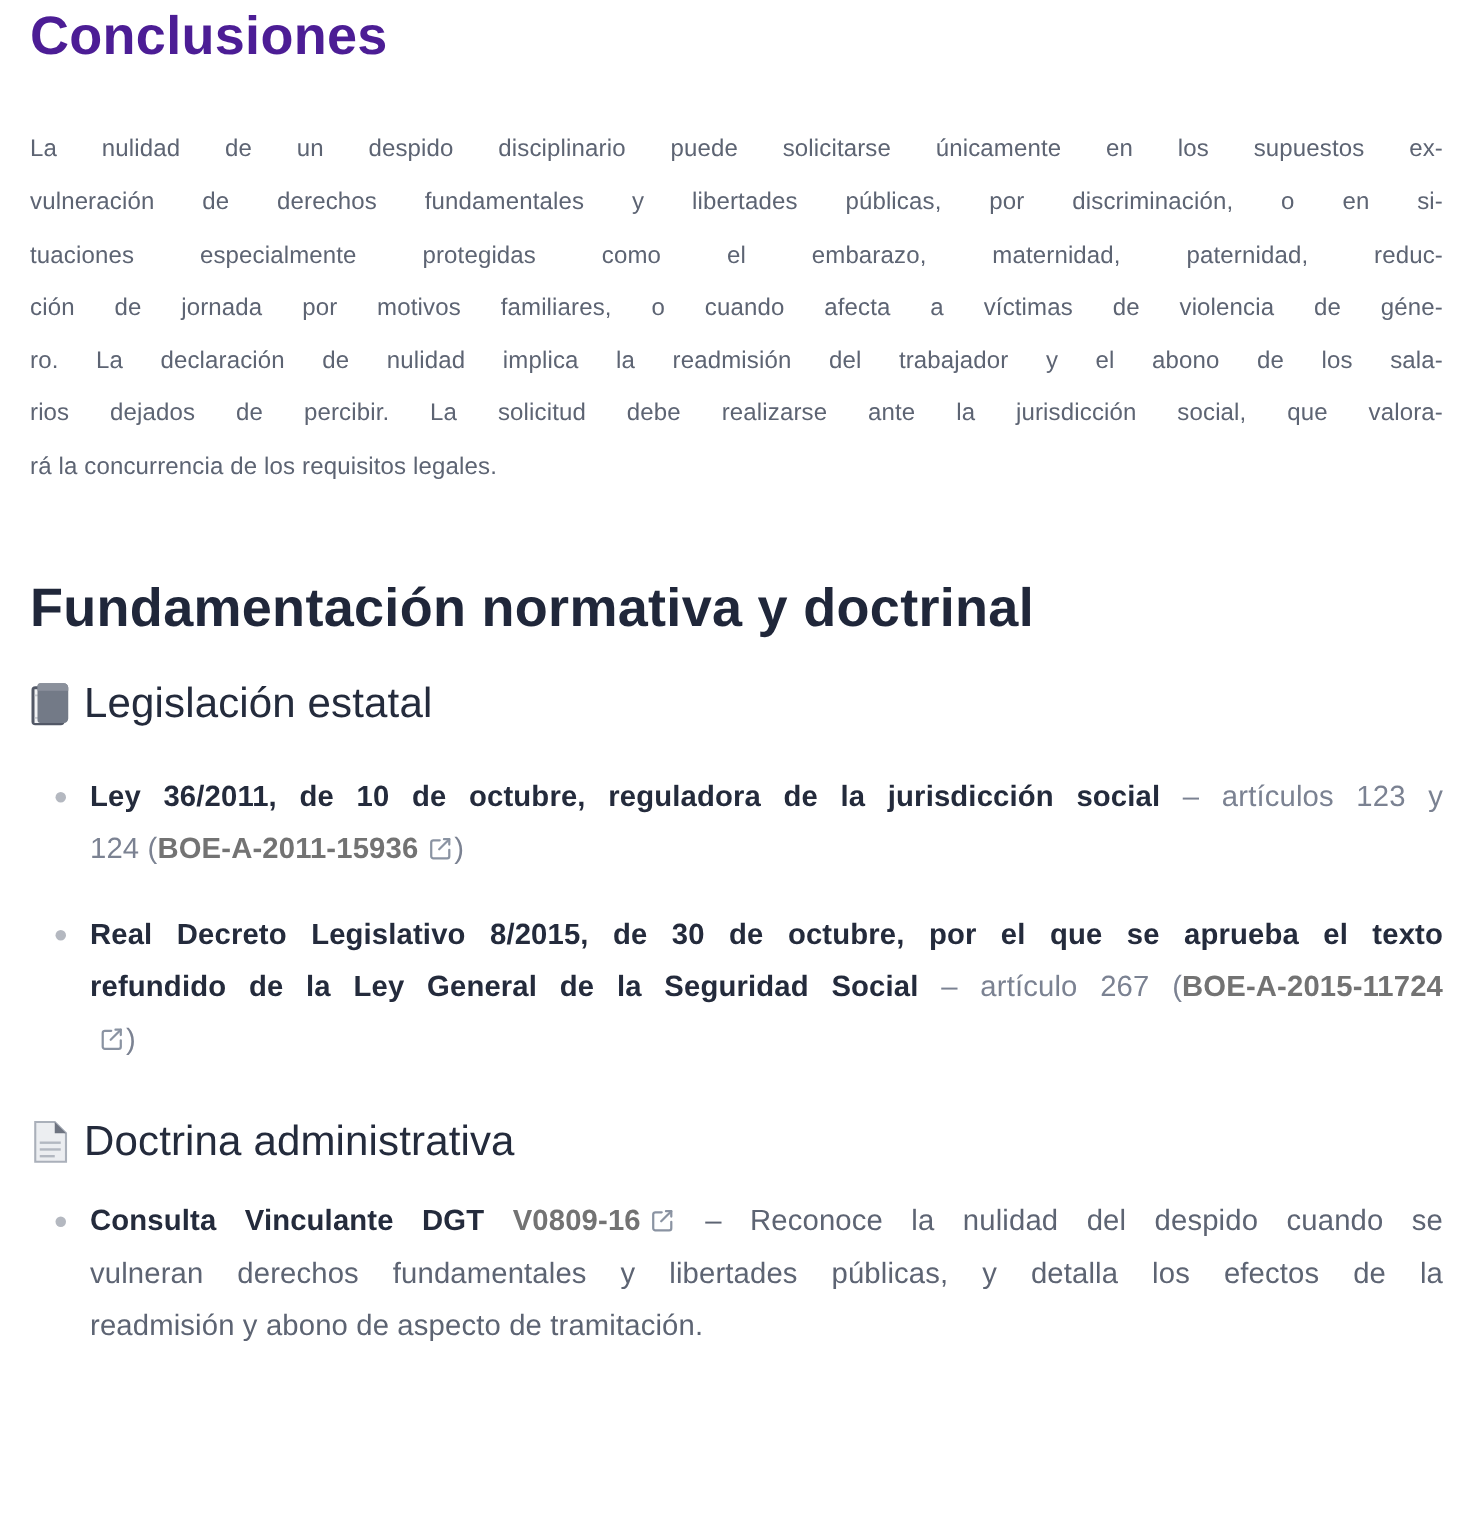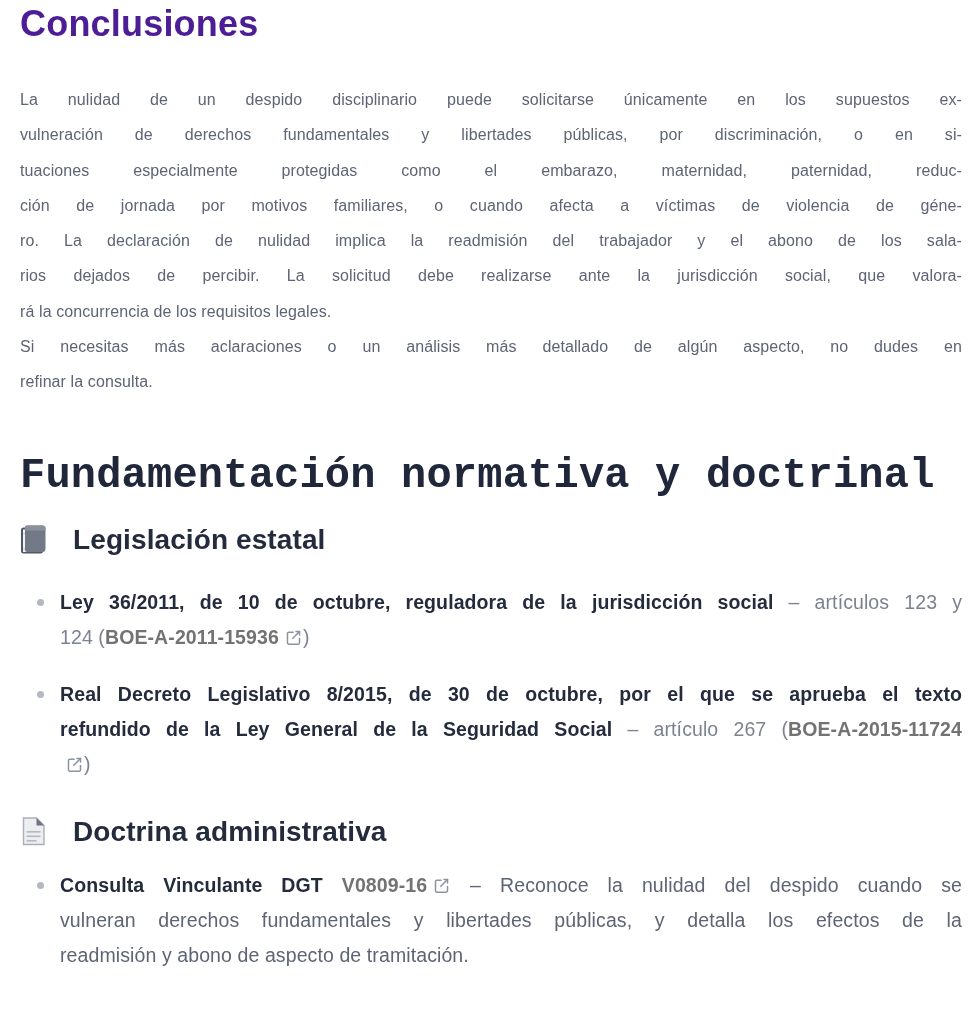--- a/index.html
+++ b/index.html
@@ -22,35 +22,34 @@
   }
   .para-block {
     margin-top: 36px;
     font-size: 16px;
     line-height: 35.3px;
     letter-spacing: 0.1px;
   }
   .para-block + .para-block { margin-top: 0; }
   h2.doc-h2 {
     margin: 57px 0 0 0;
-    font-size: 42px;
+    font-size: 36px;
     line-height: 38px;
     font-weight: 700;
     color: #20273a;
     letter-spacing: 0.2px;
-    font-family: Liberation Mono, monospace;
   }
   h3.doc-h3 {
     margin: 28px 0 0 0;
     display: flex;
     align-items: center;
-    gap: 26px;
+    gap: 9px;
     font-size: 28px;
     line-height: 34px;
-    font-weight: 700;
+    font-weight: 400;
     color: #242b3c;
     letter-spacing: 0.1px;
   }
   h3.doc-h3 .h3-icon { flex: 0 0 auto; width: 27px; height: 31px; display: inline-block; }
   ul.ref-list {
     list-style: none;
     margin: 28px 0 0 0;
     padding: 0;
   }
   ul.ref-list.doctrine { margin-top: 19px; }
@@ -97,24 +96,20 @@
   <h1 class="doc-h1">Conclusiones</h1>
 
   <div class="para-block">
       <div class="line"><span class="run-body">La nulidad de un despido disciplinario puede solicitarse únicamente en los supuestos ex-</span></div>
       <div class="line"><span class="run-body">vulneración de derechos fundamentales y libertades públicas, por discriminación, o en si-</span></div>
       <div class="line"><span class="run-body">tuaciones especialmente protegidas como el embarazo, maternidad, paternidad, reduc-</span></div>
       <div class="line"><span class="run-body">ción de jornada por motivos familiares, o cuando afecta a víctimas de violencia de géne-</span></div>
       <div class="line"><span class="run-body">ro. La declaración de nulidad implica la readmisión del trabajador y el abono de los sala-</span></div>
       <div class="line"><span class="run-body">rios dejados de percibir. La solicitud debe realizarse ante la jurisdicción social, que valora-</span></div>
       <div class="line line-last"><span class="run-body">rá la concurrencia de los requisitos legales.</span></div>
-    </div>
-  <div class="para-block">
-      <div class="line"><span class="run-body">Si necesitas más aclaraciones o un análisis más detallado de algún aspecto, no dudes en</span></div>
-      <div class="line line-last"><span class="run-body">refinar la consulta.</span></div>
     </div>
 
   <h2 class="doc-h2">Fundamentación normativa y doctrinal</h2>
 
   <h3 class="doc-h3">
     <span class="h3-icon">
       <svg viewBox="0 0 27 31" xmlns="http://www.w3.org/2000/svg">
         <rect x="1" y="3.5" width="22" height="26" rx="2.5" fill="#525866"></rect>
         <rect x="3" y="5.5" width="18" height="22.5" fill="#f1f2f4"></rect>
         <rect x="3.2" y="9" width="17.5" height="1.2" fill="#c9ccd2"></rect>

